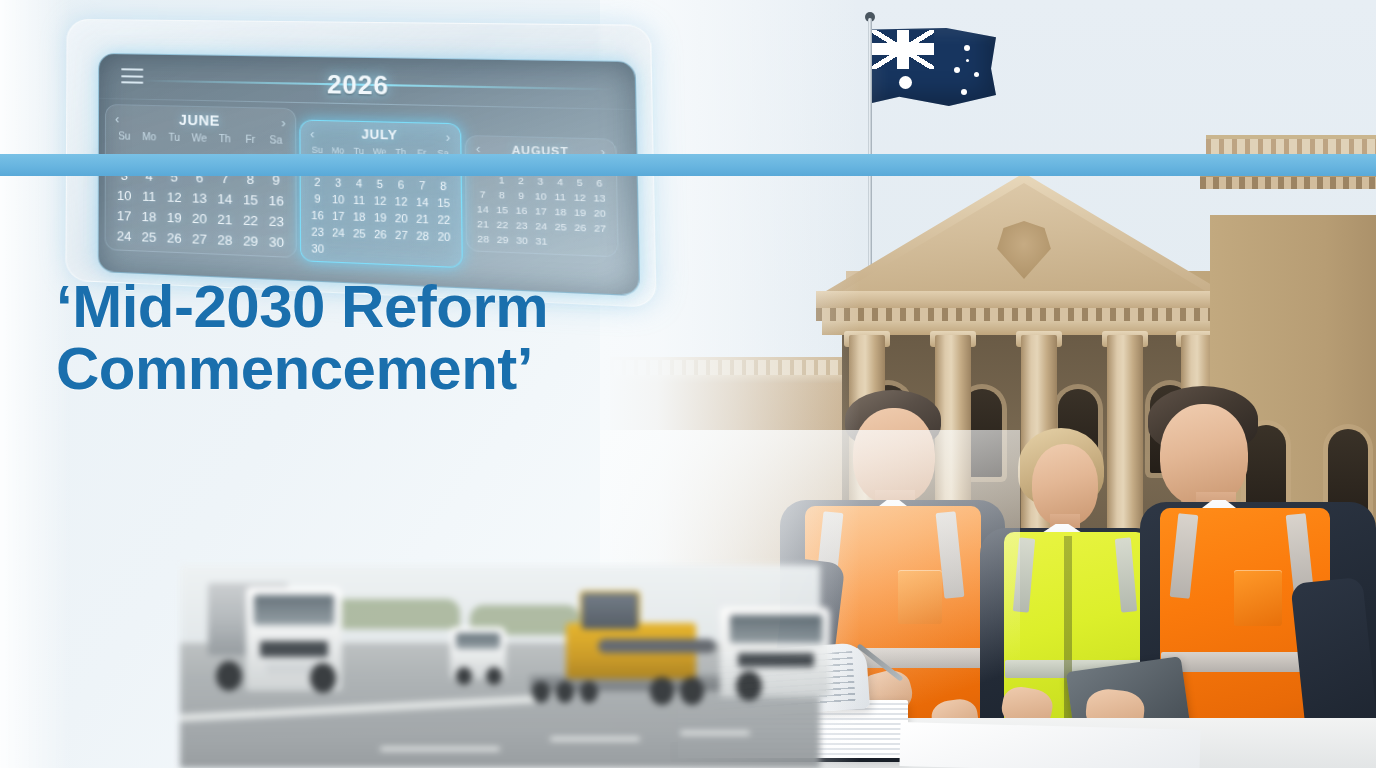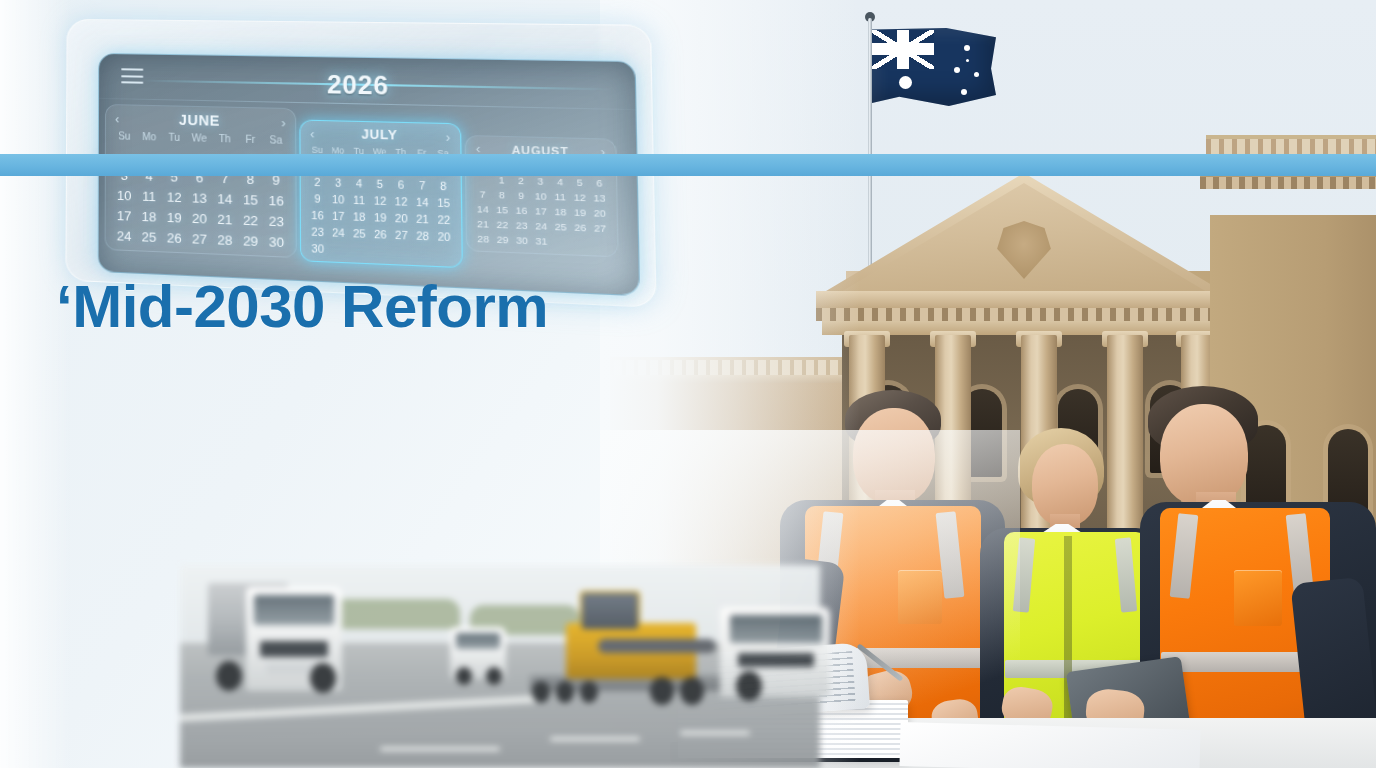--- a/index.html
+++ b/index.html
@@ -902,17 +902,18 @@
           </div>
         </div>
     </div>
   </div>
 
   <div id="left-veil"></div>
 
   <div id="headline">
     <div class="title">
       <span class="l1">‘Mid-2030 Reform</span>
+      <span class="l2">Commencement’</span>
     </div>
   </div>
 
 
 </div>
 
 </body></html>

